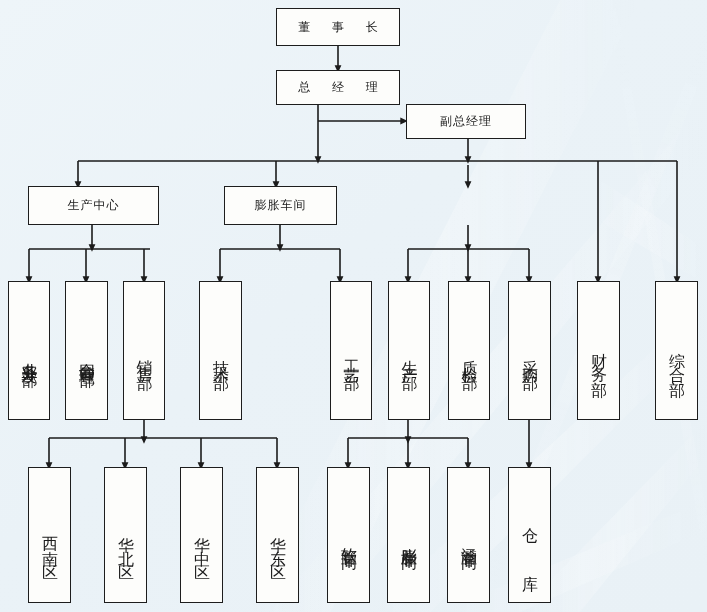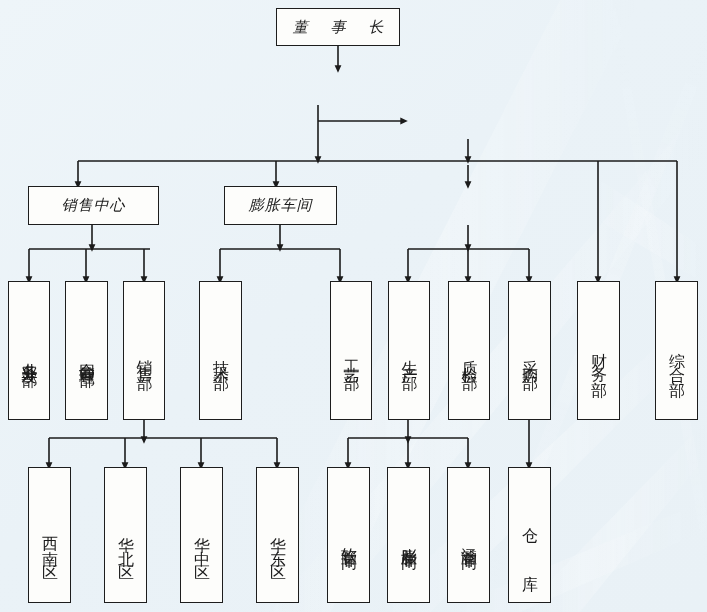--- a/index.html
+++ b/index.html
@@ -34,24 +34,23 @@
     box-sizing: border-box;
     border: 1px solid #1d1d1d;
     background: #fdfdfb;
     display: flex;
     align-items: center;
     justify-content: center;
     color: #1b1b1b;
   }
   
   .node.horiz {
-    font-size: 15px;
+    font-size: 12px;
     letter-spacing: 1px;
     white-space: nowrap;
-    font-style: italic;
   }
   .node.horiz.wide-space {
     letter-spacing: 9px;
     text-indent: 9px;
   }
   
   .node.vert {
     writing-mode: vertical-rl;
     text-orientation: upright;
     font-size: 16px;
@@ -159,23 +158,25 @@
       <line x1="348" y1="438" x2="348" y2="466" marker-end="url(#arrow)"></line>
       <line x1="408" y1="438" x2="408" y2="466" marker-end="url(#arrow)"></line>
       <line x1="468" y1="438" x2="468" y2="466" marker-end="url(#arrow)"></line>
 
       <line x1="529" y1="420" x2="529" y2="466" marker-end="url(#arrow)"></line>
     </g>
   </svg>
 
   <div class="node horiz wide-space" style="left:276px; top:8px; width:124px; height:38px;">董 事 长</div>
 
-
-
-  <div class="node horiz" style="left:28px; top:186px; width:131px; height:39px;">销售中心</div>
+  <div class="node horiz wide-space" style="left:276px; top:70px; width:124px; height:35px;">总 经 理</div>
+
+  <div class="node horiz" style="left:406px; top:104px; width:120px; height:35px;">副总经理</div>
+
+  <div class="node horiz" style="left:28px; top:186px; width:131px; height:39px;">生产中心</div>
 
   <div class="node horiz" style="left:224px; top:186px; width:113px; height:39px;">膨胀车间</div>
 
 
   <div class="node vert tight" style="left:8px; top:281px; width:42px; height:139px;">业务开发部</div>
 
   <div class="node vert tight" style="left:65px; top:281px; width:43px; height:139px;">合同管理部</div>
 
   <div class="node vert" style="left:123px; top:281px; width:42px; height:139px;">销售部</div>
 

